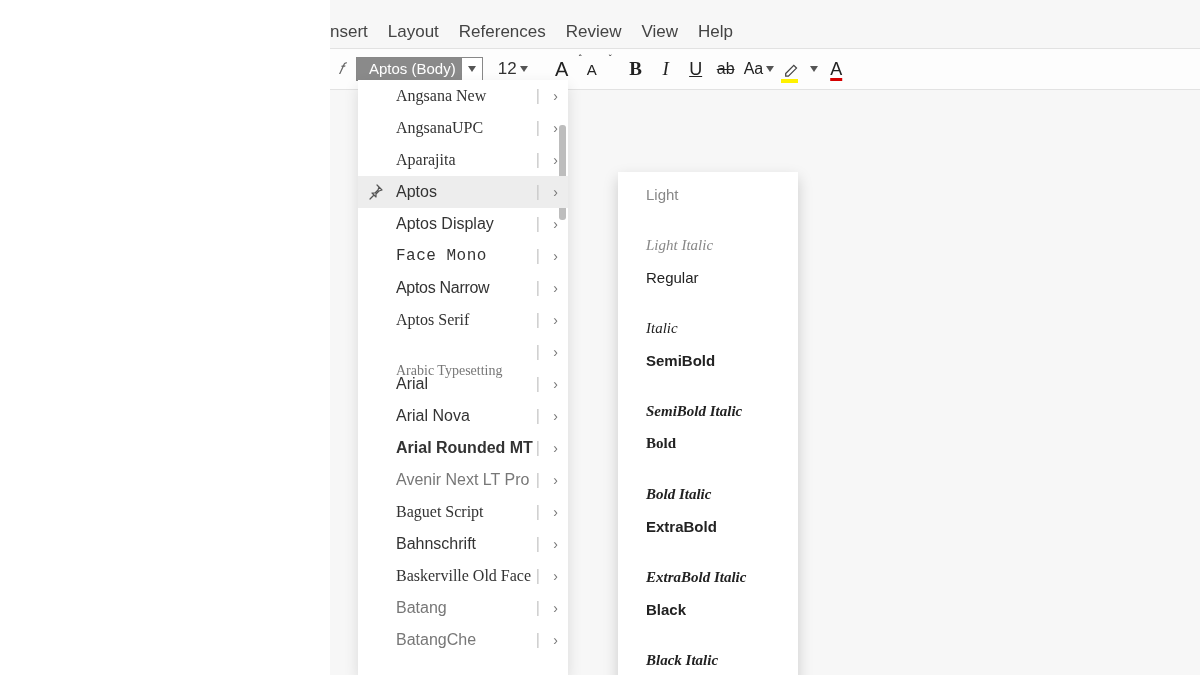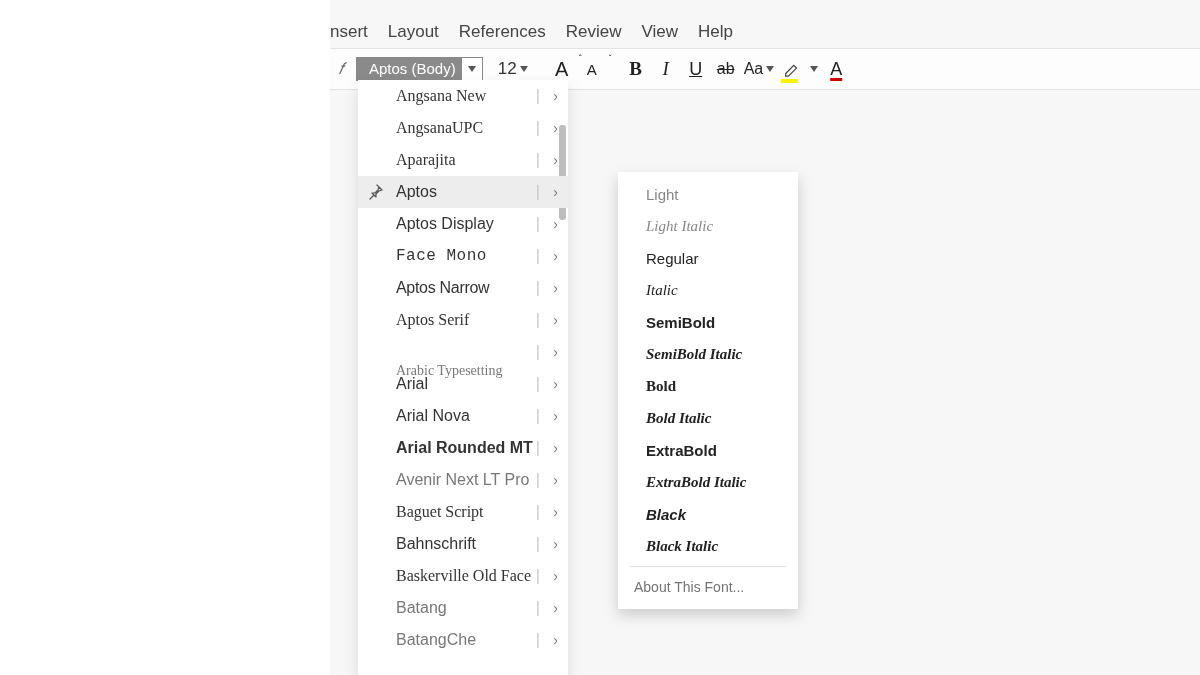--- a/index.html
+++ b/index.html
@@ -193,25 +193,25 @@
   .sub-row {
     height: 32px;
     display: flex;
     align-items: center;
     padding-left: 28px;
     font-size: 15px;
     color: #222;
   }
   .sub-row.light { color:#888; font-weight:300; }
   .sub-row.light.italic { font-style: italic; }
-  .sub-row.italic { font-style: italic; }
+  .sub-row.italic { font-style: italic; margin-top: 19px; }
   .sub-row.semi { font-weight:600; }
   .sub-row.bold { font-weight:700; }
   .sub-row.extra{ font-weight:800; }
-  .sub-row.black{ font-weight:900;font-style:italic; }
+  .sub-row.black{ font-weight:900; }
   .sub-divider {
     height:1px;
     background:#e1e1e1;
     margin: 4px 12px;
   }
   .about {
     height: 32px;
     display:flex;
     align-items:center;
     padding-left: 16px;

